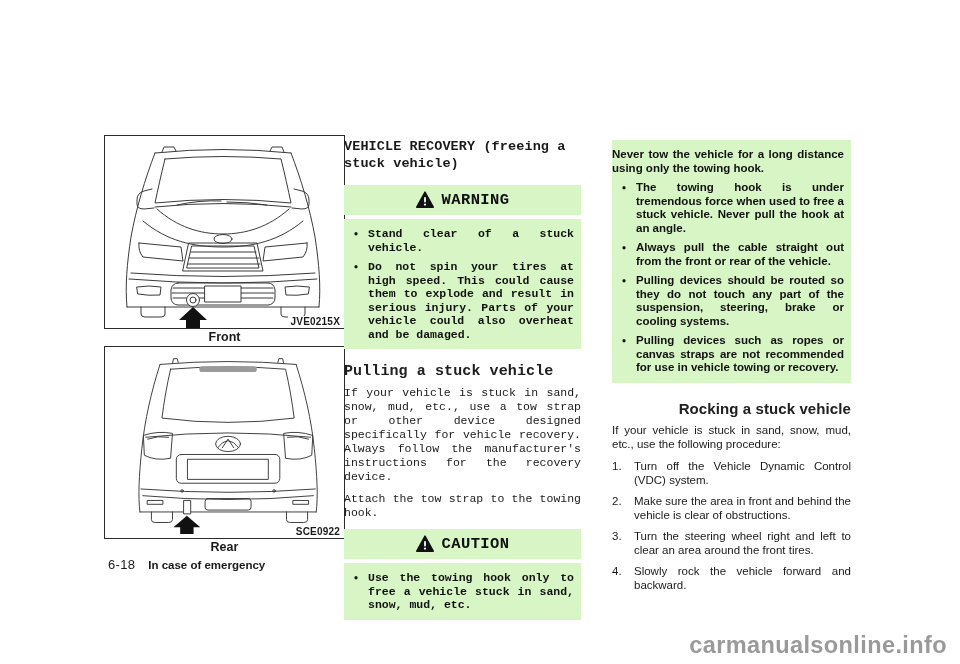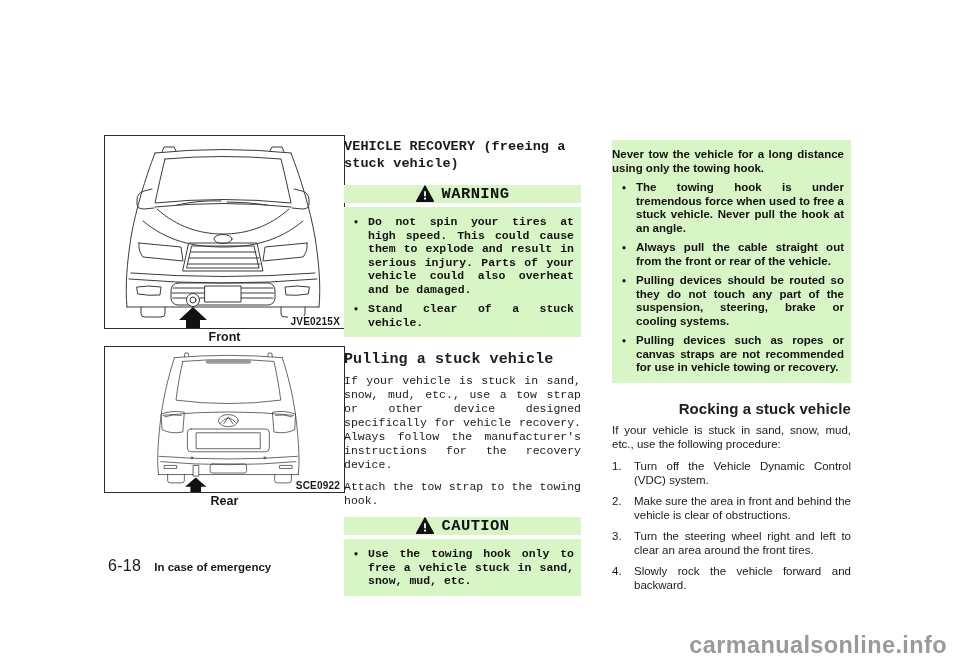--- a/index.html
+++ b/index.html
@@ -9,32 +9,32 @@
   }
 
   
   .col-left { position:absolute; left:104px; top:135px; width:241px; }
   .fig-box { position:relative; height:194px; border:1px solid #2b2b2b; box-sizing:border-box; background:#fff; }
   .fig-svg { display:block; width:100%; height:100%; }
   .fig-code { position:absolute; right:4px; bottom:1px; font-size:10px; font-weight:700; letter-spacing:0.2px; background:#fff; padding-left:3px; }
   .fig-caption { text-align:center; font-size:12.5px; font-weight:700; line-height:15px; padding:1px 0 1px; }
 
   .page-footer { position:absolute; left:108px; top:557px; display:flex; align-items:baseline; }
-  .pf-num { font-size:16px; font-weight:400; letter-spacing:0.3px;text-align:center; }
+  .pf-num { font-size:13px; font-weight:400; letter-spacing:0.3px;text-align:center; }
   .pf-sec { font-size:11.5px; font-weight:700; margin-left:13px; }
 
   
   .col-mid   { position:absolute; left:344px; top:138px; width:237px;font-family:Liberation Mono, monospace; }
   .col-right { position:absolute; left:612px; top:140px; width:239px; }
 
   .doc-title { font-size:13.5px; line-height:17px; font-weight:700; margin:0 0 13px 0; letter-spacing:0.1px; }
 
   .callout { margin-bottom:2px; }
   .callout-header {
-    background:#d8f5c6; height:18px; display:flex; align-items:center; justify-content:center; gap:8px;
+    background:#d8f5c6; height:30px; display:flex; align-items:center; justify-content:center; gap:8px;
   }
   .callout-label { font-size:15.5px; font-weight:700; letter-spacing:0.4px; color:#111; }
   .callout-body { background:#d8f5c6; margin-top:4px; padding:8px 7px 8px 0; }
 
   .cl-item { display:flex; margin-bottom:6px; font-weight:700; font-size:11.5px; line-height:13.5px; color:#111; }
   .cl-item:last-child { margin-bottom:0; }
   .cl-bullet { width:24px; flex-shrink:0; text-align:center; }
   .cl-bullet::before { content:"\25CF"; font-size:7.5px; line-height:13.5px; position:relative; top:-1px; }
   .cl-text { flex:1; text-align:justify; }
   .cl-cont { font-weight:700; font-size:11.5px; line-height:13.5px; color:#111; text-align:justify; margin-bottom:6px; }
@@ -95,21 +95,21 @@
           <path d="M176,170 v7 q0,3 4,3 h16 q4,0 4,-3 v-7"></path>
           <circle cx="88" cy="163" r="6.5" fill="#ffffff"></circle>
           <circle cx="88" cy="163" r="3"></circle>
         </g>
         <path d="M88,170 L102,183 H95 V192 H81 V183 H74 Z" fill="#111111"></path>
       </svg>
       <span class="fig-code">JVE0215X</span>
     </div>
     <div class="fig-caption">Front</div>
 
-    <div class="fig-box" style="height:147px;padding-left:10px;">
+    <div class="fig-box" style="height:193px;padding-left:10px;">
       <svg class="fig-svg" viewBox="0 0 239 191">
         <g stroke="#3a3a3a" fill="none" stroke-width="1" stroke-linecap="round" stroke-linejoin="round">
           <path d="M47,14 Q118,8 189,14"></path>
           <path d="M60,13 l1,-5 h4 l1,4"></path>
           <path d="M170,12 l1,-4 h4 l1,5"></path>
           <path d="M47,14 C38,42 31,72 28,102 C25,130 24,152 26,168"></path>
           <path d="M189,14 C198,42 205,72 208,102 C211,130 212,152 210,168"></path>
           <path d="M58,19 Q118,14 178,19 C182,36 185,54 187,70 Q118,79 49,70 C51,54 54,36 58,19 Z"></path>
           <rect x="88" y="16" width="60" height="6" rx="3" fill="#9a9a9a" stroke="none"></rect>
           <path d="M32,90 Q118,81 204,90"></path>
@@ -155,25 +155,25 @@
         <svg class="tri-icon" width="18" height="18" viewBox="0 0 24 24">
           <path d="M12 1.5 L23 21.5 H1 Z" fill="#111" stroke="#111" stroke-width="2" stroke-linejoin="round"></path>
           <rect x="10.8" y="8" width="2.4" height="7.2" rx="1.2" fill="#fff"></rect>
           <circle cx="12" cy="18" r="1.5" fill="#fff"></circle>
         </svg>
         <span class="callout-label">WARNING</span>
       </div>
       <div class="callout-body">
         <div class="cl-item">
           <span class="cl-bullet"></span>
-          <span class="cl-text">Do not spin your tires at high speed. This could cause them to explode and result in serious injury. Parts of your vehicle could also overheat and be damaged.</span>
+          <span class="cl-text">Stand clear of a stuck vehicle.</span>
         </div>
         <div class="cl-item">
           <span class="cl-bullet"></span>
-          <span class="cl-text">Stand clear of a stuck vehicle.</span>
+          <span class="cl-text">Do not spin your tires at high speed. This could cause them to explode and result in serious injury. Parts of your vehicle could also overheat and be damaged.</span>
         </div>
       </div>
     </div>
 
     <h2 class="sec-h">Pulling a stuck vehicle</h2>
     <p class="para">If your vehicle is stuck in sand, snow, mud, etc., use a tow strap or other device designed specifically for vehicle recovery. Always follow the manufacturer's instructions for the recovery device.</p>
     <p class="para para-tight">Attach the tow strap to the towing hook.</p>
 
     <div class="callout">
       <div class="callout-header">

